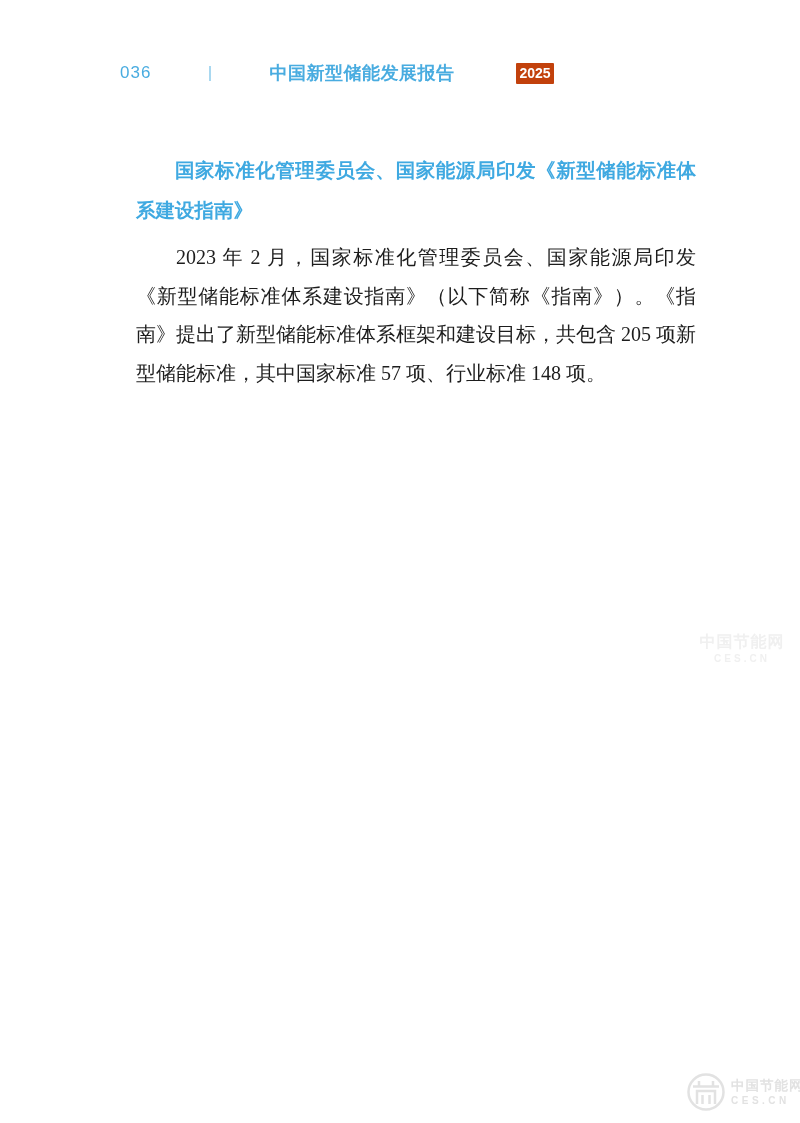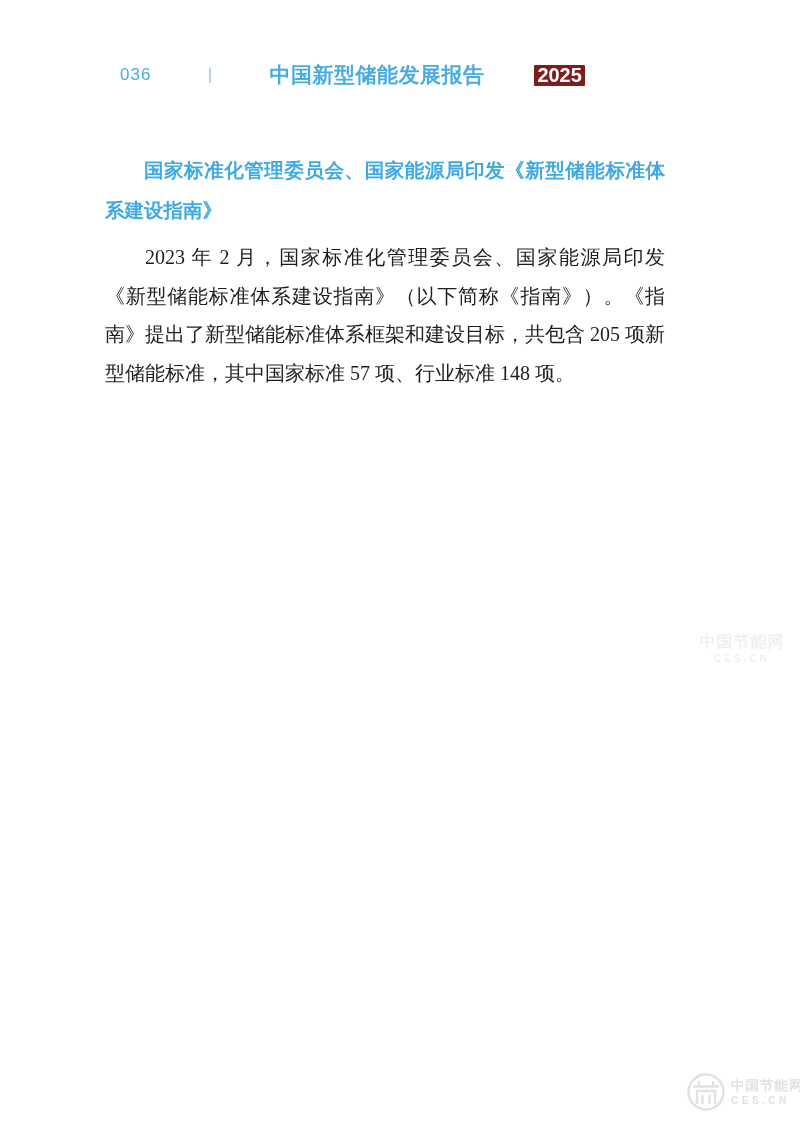--- a/index.html
+++ b/index.html
@@ -28,39 +28,39 @@
     font-weight: 400;
   }
   .header-divider {
     width: 2px;
     height: 15px;
     background: #a9d8f0;
     margin: 0 14px;
   }
   .report-title {
     font-weight: bold;
-    font-size: 21px;
+    font-size: 18px;
     letter-spacing: 0.5px;
   }
   .year-badge {
     display: inline-block;
-    background: #7f1d1d;
+    background: #c2410c;
     color: #ffffff;
     font-weight: bold;
-    font-size: 20px;
+    font-size: 14px;
     line-height: 21px;
     padding: 0 3px;
-    margin-left: 6px;
+    margin-left: 18px;
     border-radius: 1px;
   }
 
   
   .content {
     position: absolute;
-    left: 105px;
+    left: 136px;
     top: 150px;
     width: 560px;
   }
   .section-heading {
     margin: 0 0 8px 0;
     color: #3fa9e1;
     font-family: "Liberation Sans", "DejaVu Sans", sans-serif;
     font-weight: bold;
     font-size: 19.5px;
     line-height: 40px;

